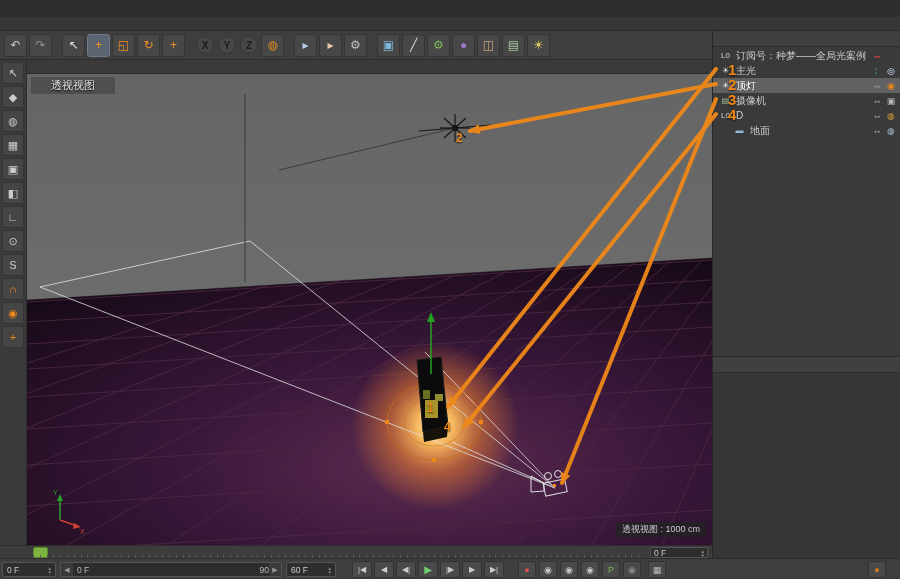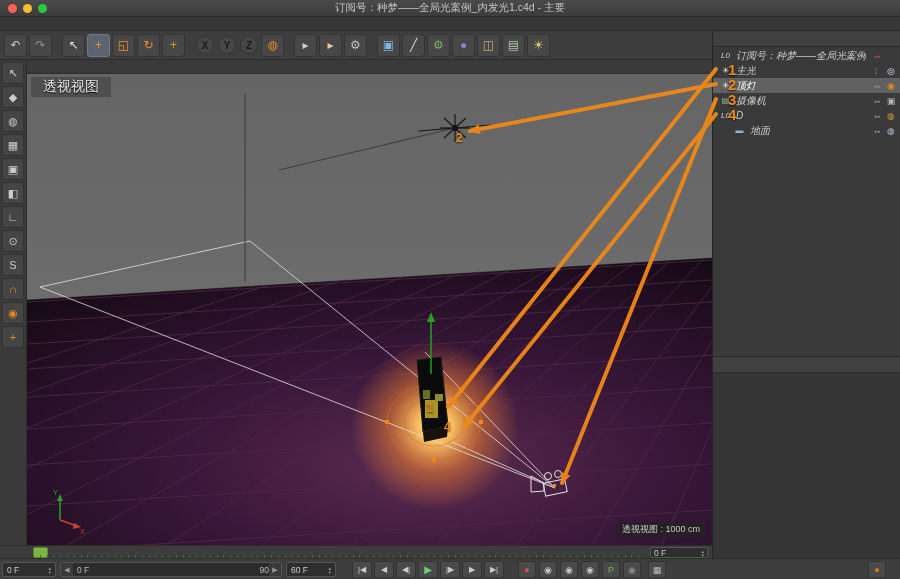--- a/index.html
+++ b/index.html
@@ -32,27 +32,27 @@
   .lt{width:22px;height:22px;border-radius:3px;background:#454545;border:1px solid #343434;
       display:flex;align-items:center;justify-content:center;font-size:11px;flex:none;}
   
   .viewport{position:absolute;left:27px;top:60px;width:685px;height:485px;background:#555;}
   .vp-menu{height:14px;background:#3a3a3a;border-bottom:1px solid #2c2c2c;display:flex;
            align-items:center;gap:10px;padding:0 6px;font-size:9.5px;color:#c0c0c0;}
   .vp-nav{margin-left:auto;display:flex;gap:5px;}
   .vp-nav span{font-size:9px;color:#bbb;}
   .vp-scene{position:relative;width:685px;height:471px;overflow:hidden;}
   .scene-svg{position:absolute;left:0;top:0;}
-  .vp-label{position:absolute;left:4px;top:3px;font-size:14px;color:#e2e2e2;
-            background:rgba(50,50,50,.45);padding:1px 12px;text-shadow:0 1px 1px #000;}
+  .vp-label{position:absolute;left:4px;top:3px;font-size:11px;color:#e2e2e2;
+            background:rgba(50,50,50,.45);padding:1px 20px;text-shadow:0 1px 1px #000;}
   .grid-info{position:absolute;right:6px;bottom:8px;font-size:9px;color:#c8c8c8;
              background:rgba(35,35,35,.8);padding:1px 6px;border-radius:2px;}
   
   .right-panel{position:absolute;left:712px;top:31px;width:188px;height:527px;background:#3a3a3a;
-               border-left:1px solid #262626;display:flex;flex-direction:column;font-style:italic;}
+               border-left:1px solid #262626;display:flex;flex-direction:column;}
   .om-menu,.am-menu{height:16px;background:#404040;border-bottom:1px solid #2c2c2c;display:flex;
            align-items:center;gap:8px;padding-left:8px;flex:none;}
   .om-menu span,.am-menu span{font-size:9.5px;color:#cfcfcf;}
   .om-tree{height:310px;flex:none;background:#3a3a3a;border-bottom:1px solid #2a2a2a;padding-top:1px;}
   .om-row{display:flex;align-items:center;height:15px;gap:4px;font-size:10px;color:#ccc;
           padding-left:calc(6px + var(--depth,0)*14px);padding-right:3px;}
   .om-row.selected{background:#616161;color:#fff;}
   .om-icon{font-size:8px;width:13px;text-align:center;flex:none;}
   .om-label{white-space:nowrap;overflow:hidden;text-overflow:ellipsis;text-align:right;}
   .om-vis{margin-left:auto;width:7px;font-size:5px;line-height:4px;word-break:break-all;flex:none;}
@@ -91,28 +91,20 @@
   .anno{position:absolute;left:0;top:0;z-index:40;pointer-events:none;}
   .anno-num{position:absolute;z-index:41;color:#ef8818;font-weight:bold;font-size:15px;
             text-shadow:0 1px 2px rgba(0,0,0,.7);pointer-events:none;}
   .anno-num.small{font-size:12px;}
 </style>
 </head>
 <body>
 
 <div class="app">
 
-  <div class="titlebar">
-    <div class="lights">
-      <span class="light red"></span>
-      <span class="light yellow"></span>
-      <span class="light green"></span>
-    </div>
-    <div class="win-title">订阅号：种梦——全局光案例_内发光1.c4d - 主要</div>
-  </div>
 
   <div class="menubar">
     <span></span>
       <span></span>
       <span></span>
       <span></span>
       <span></span>
       <span></span>
       <span></span>
       <span></span>

